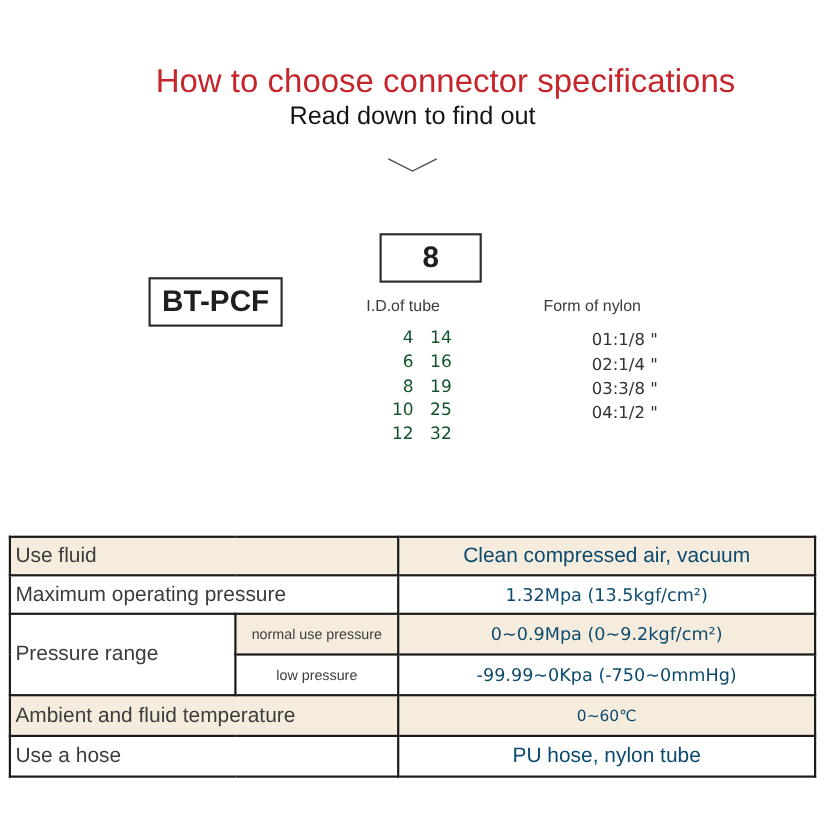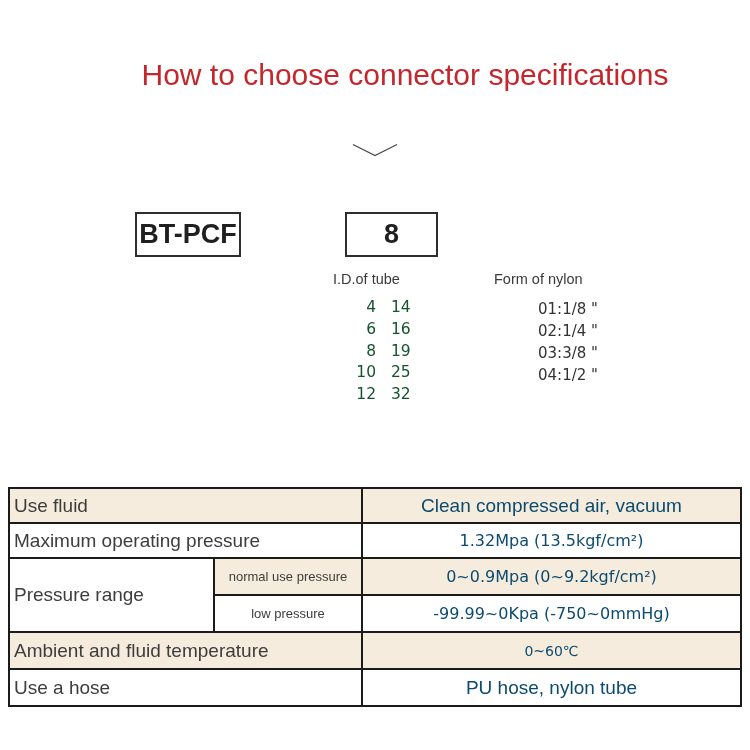--- a/index.html
+++ b/index.html
@@ -18,21 +18,21 @@
     text-align: center; font-size: 23px; color: #141414;
   }
   .chevron { position: absolute; top: 143px; left: 50%; transform: translateX(-50%); }
 
   .code-box {
     position: absolute; top: 212px; height: 45px;
     border: 2px solid #2e2e2e; background: #fff;
     display: flex; align-items: center; justify-content: center;
     font-weight: 700; font-size: 27px; color: #1f1f1f;
   }
-  .box-prefix { left: 135px; width: 106px; }
+  .box-prefix { left: 135px; width: 122px; margin-top: 40px; }
   .box-tube   { left: 345px; width: 93px; }
   .box-thread { left: 519px; width: 92px; }
 
   .caption {
     position: absolute; top: 271px; font-size: 14.5px; color: #3a3a3a;
     text-align: left;
   }
   .caption-tube   { left: 333px; width: 117px; }
   .caption-thread { left: 494px; width: 142px; }
 
@@ -68,20 +68,21 @@
   .val-lg  { font-size: 19px; font-family: "Liberation Sans", sans-serif; }
   .val-num { font-size: 16px; font-family: "DejaVu Sans", sans-serif; }
   .val-sm  { font-size: 14px; font-family: "DejaVu Sans", sans-serif; }
 </style>
 </head>
 <body>
 
 <div class="page">
 
   <h1 class="title">How to choose connector specifications</h1>
+  <div class="subtitle">Read down to find out</div>
 
   <svg class="chevron" width="46" height="15" viewBox="0 0 46 15">
     <polyline points="1,1.5 23,12.5 45,1.5" fill="none" stroke="#4a4a4a" stroke-width="1.3"></polyline>
   </svg>
 
   <div class="code-box box-prefix">
     <span>BT-PCF</span>
   </div>
   <div class="code-box box-tube">
     <span>8</span>

